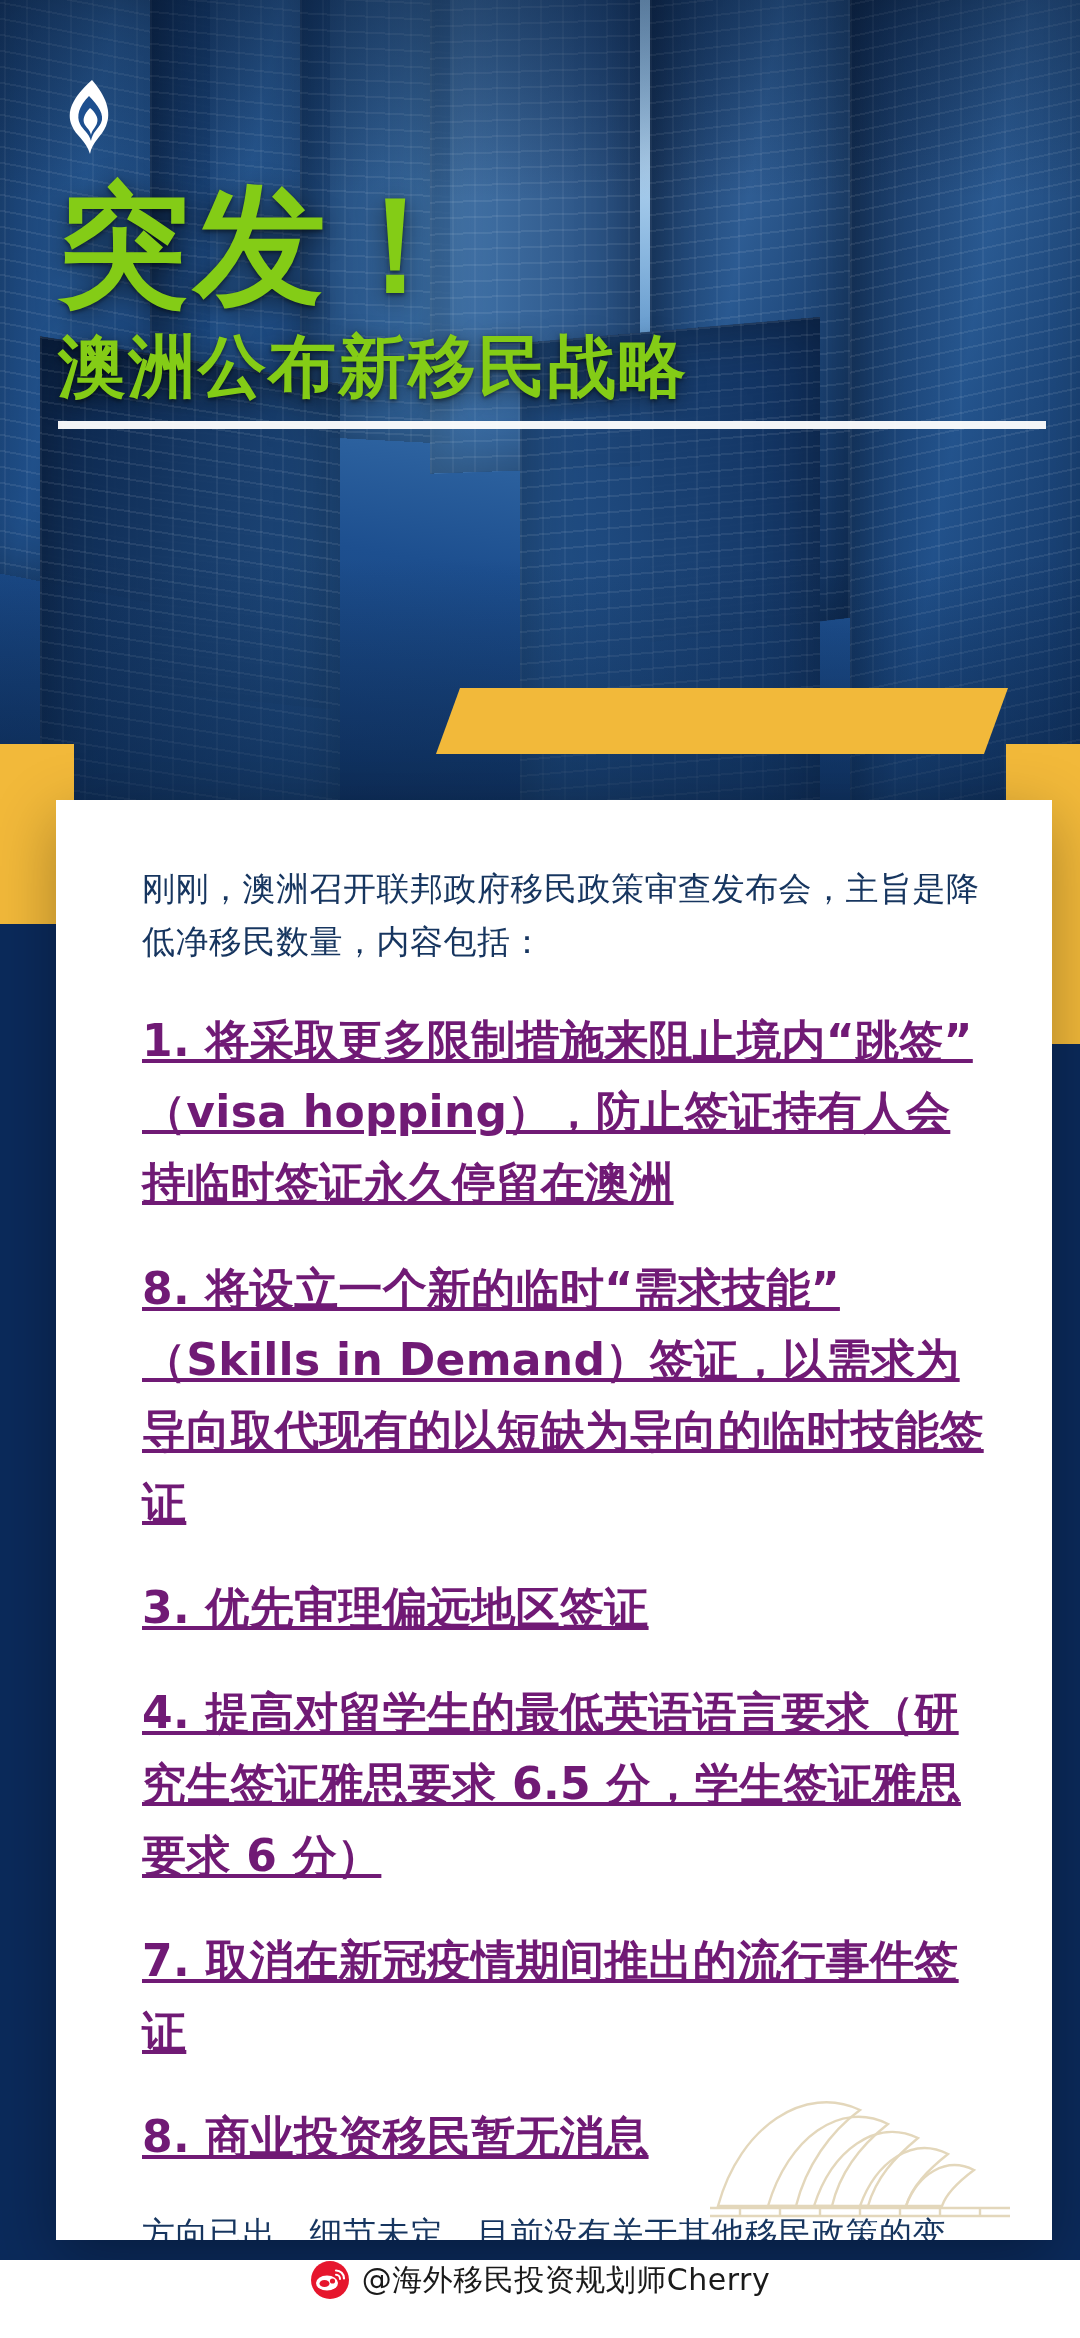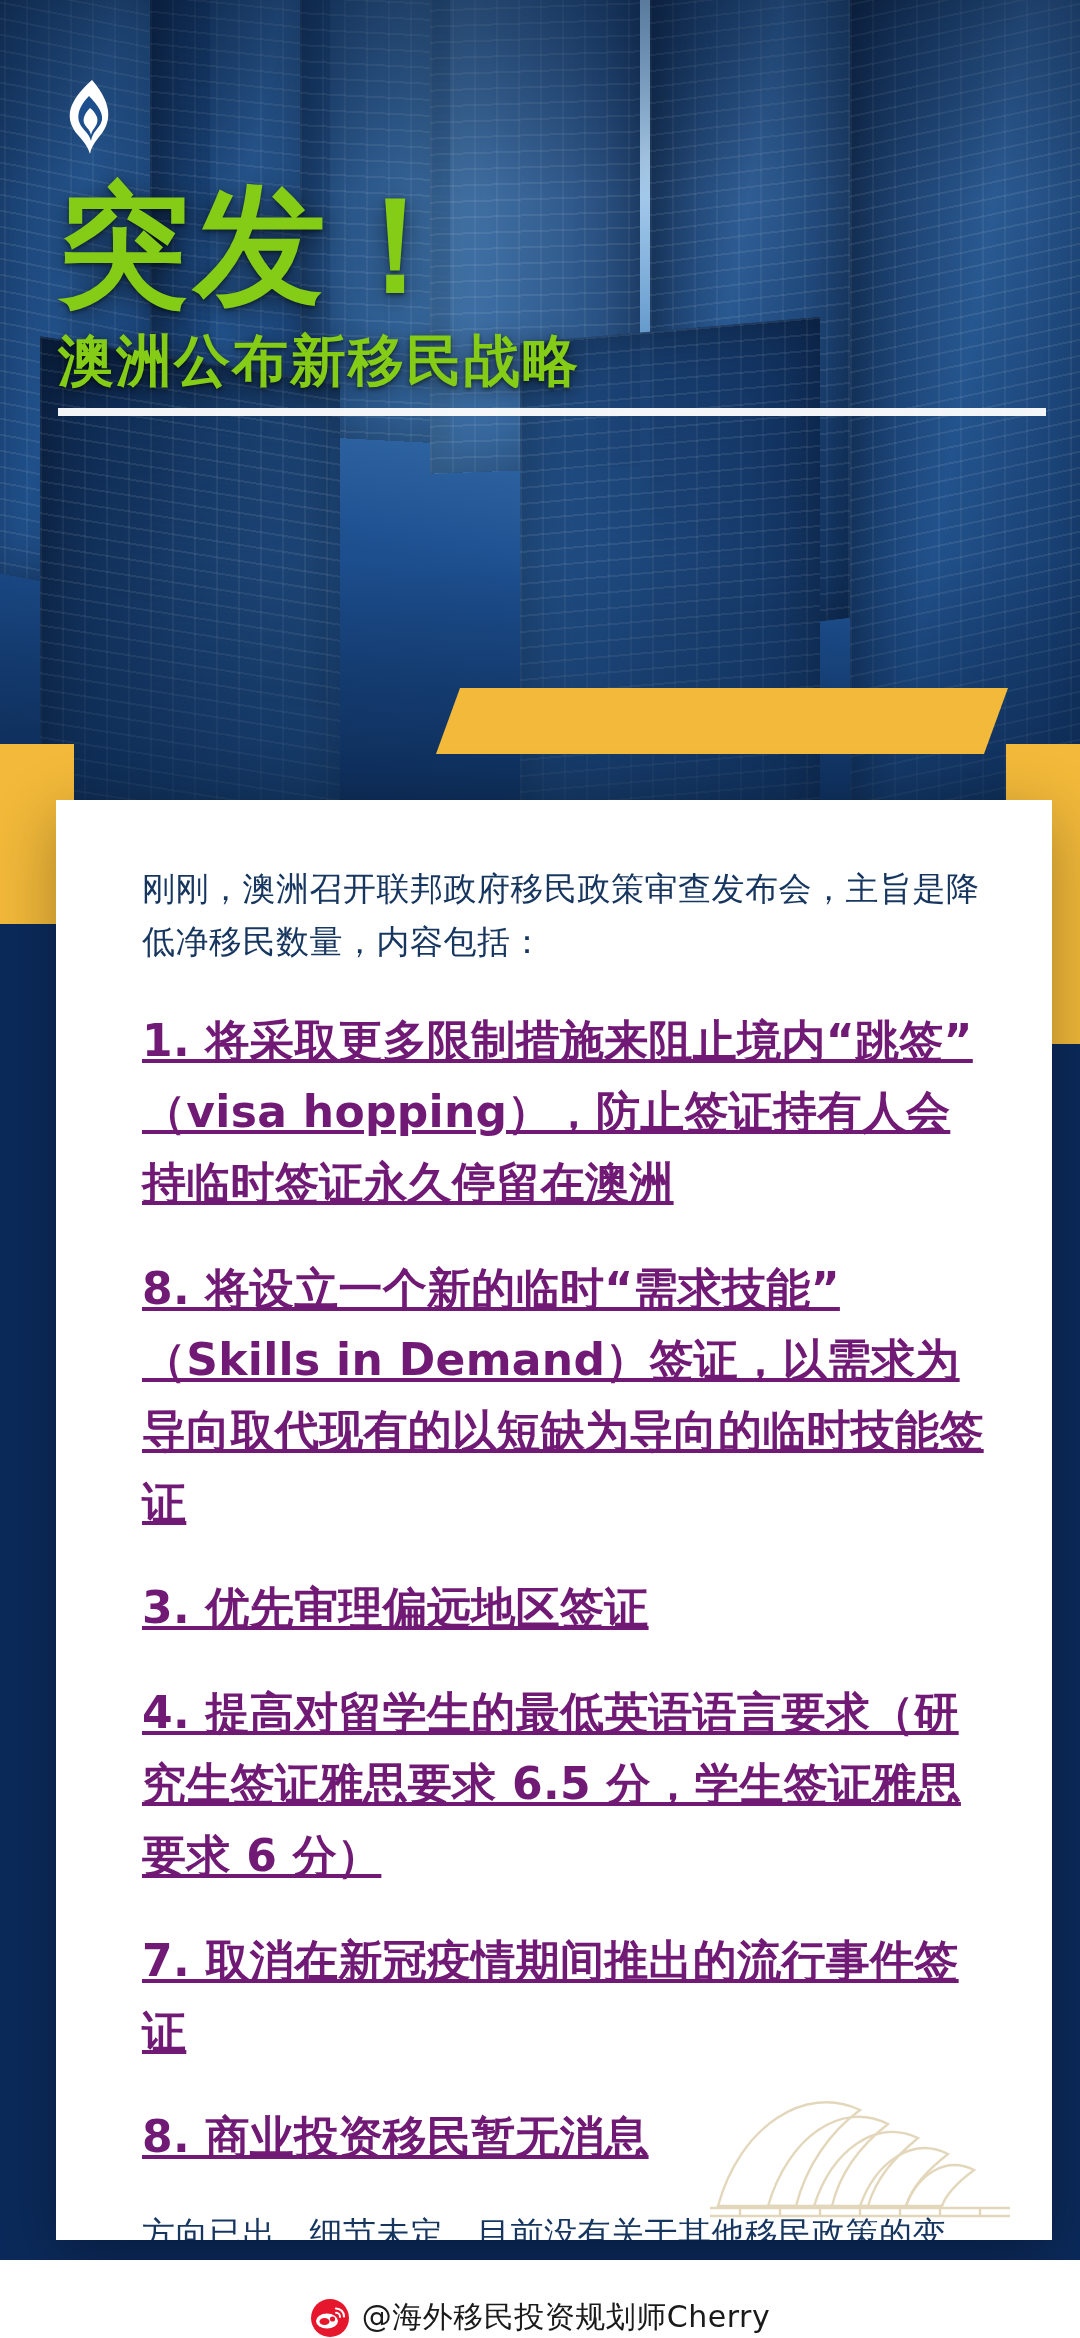--- a/index.html
+++ b/index.html
@@ -88,21 +88,21 @@
     font-size: 132px;
     font-weight: 700;
     letter-spacing: 4px;
     line-height: 1.06;
     text-shadow: 0 6px 26px rgba(0,0,0,0.55), 0 2px 4px rgba(0,0,0,0.5);
     white-space: nowrap;
   }
   .headline .line2 {
     margin-top: 14px;
     font-family: "DejaVu Sans", "Liberation Sans", sans-serif;
-    font-size: 56px;
+    font-size: 68px;
     font-weight: 700;
     letter-spacing: 2px;
     line-height: 1.1;
     text-shadow: 0 5px 22px rgba(0,0,0,0.55), 0 2px 4px rgba(0,0,0,0.5);
     white-space: nowrap;
   }
   .headline .underline {
     margin-top: 16px;
     width: 988px;
     height: 8px;
@@ -183,21 +183,21 @@
   }
 
   
   .footer {
     position: absolute;
     left: 0; bottom: 0;
     width: 1080px;
     height: 78px;
     background: #ffffff;
     display: flex;
-    align-items: flex-end;
+    align-items: flex-start;
     justify-content: center;
     z-index: 7;
   }
   .footer .weibo {
     width: 40px; height: 40px;
     margin-right: 12px;
     display: inline-block;
   }
   .footer .handle {
     font-family: "DejaVu Sans", "Liberation Sans", sans-serif;

